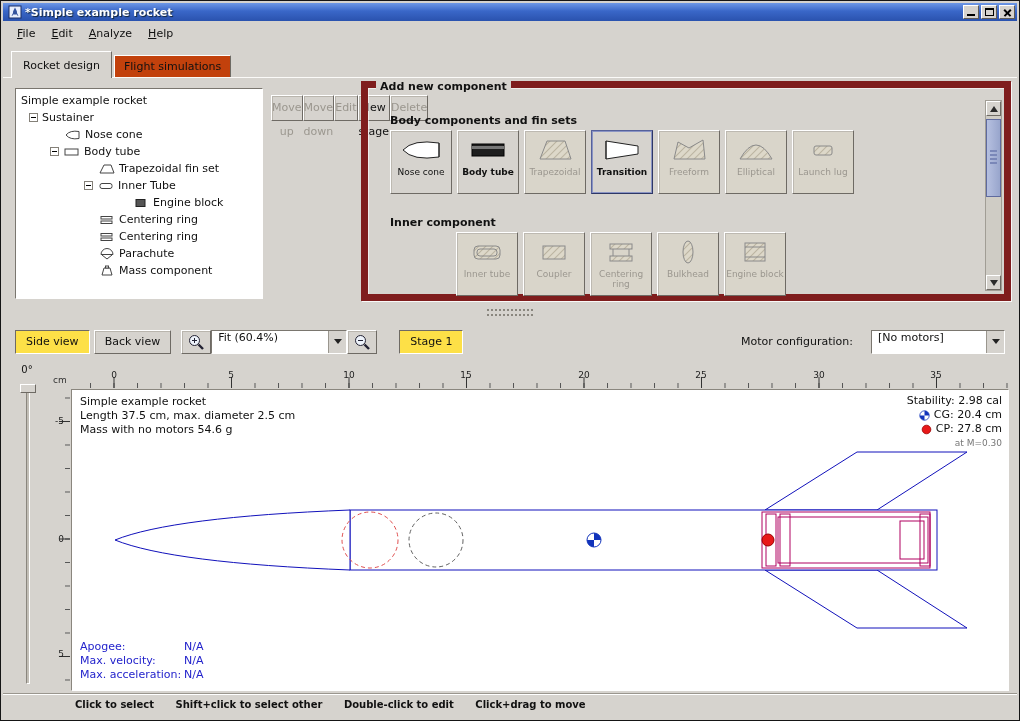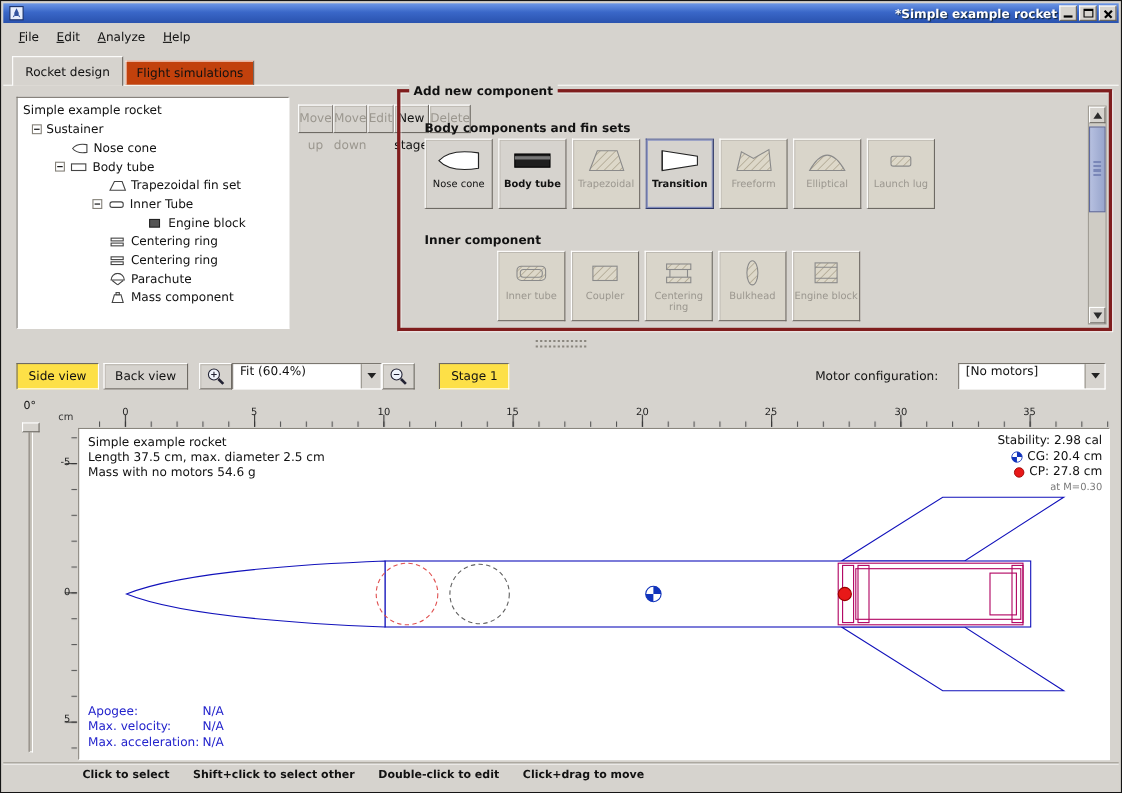--- a/index.html
+++ b/index.html
@@ -2,21 +2,21 @@
 <html><head>
 <meta charset="utf-8">
 <style>
   *{box-sizing:border-box;margin:0;padding:0}
   html,body{width:1020px;height:721px;overflow:hidden}
   body{font-family:"DejaVu Sans","Liberation Sans",sans-serif;font-size:11px;color:#111;background:#888}
   .window{width:1020px;height:721px;background:#d6d3ce;border:1px solid #151515;padding:2px;display:flex;flex-direction:column;position:relative}
   
   .titlebar{height:18px;background:linear-gradient(180deg,#6d97e6 0%,#3a67c8 45%,#2a52ae 100%);display:flex;align-items:center;padding:0 2px;flex:0 0 auto}
   .app-icon{width:14px;height:14px;margin:0 3px;flex:0 0 auto}
-  .titletext{flex:1;text-align:right;color:#fff;font-weight:bold;font-size:11px;text-shadow:1px 1px 1px #123}
+  .titletext{flex:1;text-align:left;color:#fff;font-weight:bold;font-size:11px;text-shadow:1px 1px 1px #123}
   .winbtn{width:16px;height:14px;background:#d6d3ce;border:1px solid;border-color:#fff #5f5b55 #5f5b55 #fff;margin-left:2px;position:relative;flex:0 0 auto}
   .glyph-min{position:absolute;left:3px;bottom:2px;width:8px;height:2px;background:#000}
   .glyph-max{position:absolute;left:3px;top:2px;width:9px;height:8px;border:1px solid #000;border-top-width:2px}
   .glyph-x1,.glyph-x2{position:absolute;left:3px;top:6px;width:9px;height:1.6px;background:#000}
   .glyph-x1{transform:rotate(45deg)} .glyph-x2{transform:rotate(-45deg)}
   
   .menubar{height:25px;display:flex;align-items:center;padding-left:6px;flex:0 0 auto;background:#d6d3ce}
   .menu-item{display:inline-block;padding:3px 8px;cursor:default}
   .menu-item::first-letter{text-decoration:underline}
   
@@ -31,21 +31,21 @@
   .thandle{width:9px;height:9px;border:1px solid #848078;background:#fff;position:relative;margin-right:4px;flex:0 0 auto}
   .thandle::after{content:"";position:absolute;left:1px;top:3px;width:5px;height:1px;background:#000}
   .ticon{width:18px;height:12px;margin-right:3px;flex:0 0 auto}
   
   .action-col{position:absolute;left:268px;top:17px;width:84px;display:flex;flex-direction:row}
   .btn{background:#d6d3ce;border:1px solid;border-color:#fff #6e6a64 #6e6a64 #fff;box-shadow:1px 1px 0 #b9b5ad inset;height:26px;text-align:center;line-height:24px;font-size:11px}
   .btn.disabled{color:#9b978f}
   .action-col .btn{margin-bottom:10px}
   .action-col .gap{height:17px}
   
-  .group-box{position:absolute;left:358px;top:3px;width:650px;height:220px;border:3px solid #7f1d1d;box-shadow:1px 1px 0 rgba(255,255,255,.85),inset 1px 1px 0 rgba(255,255,255,.6)}
+  .group-box{position:absolute;left:358px;top:3px;width:650px;height:220px;border:7px solid #7f1d1d;box-shadow:1px 1px 0 rgba(255,255,255,.85),inset 1px 1px 0 rgba(255,255,255,.6)}
   .group-title{position:absolute;top:-8px;left:8px;background:#d6d3ce;padding:0 4px;font-weight:bold}
   .sec-label{position:absolute;left:22px;font-weight:bold}
   .comp-row{position:absolute;display:flex;gap:5px}
   .comp-btn{width:62px;height:64px;background:#d6d3ce;border:1px solid;border-color:#fff #6e6a64 #6e6a64 #fff;box-shadow:1px 1px 0 #bdb9b1 inset;display:flex;flex-direction:column;align-items:center;justify-content:flex-start;padding-top:4px}
   .comp-btn .clabel{font-size:9px;line-height:10px;text-align:center;margin-top:2px}
   .comp-btn.disabled{background:#d9d5ca}
   .comp-btn.disabled .clabel{color:#9b978f}
   .comp-btn.focused{border-color:#56619b #2e3766 #2e3766 #56619b;box-shadow:0 0 0 1px #8a94c4 inset}
   
   .scrollbar{position:absolute;right:2px;top:12px;bottom:3px;width:17px;background:#cfccc5;border:1px solid #a19d95}

